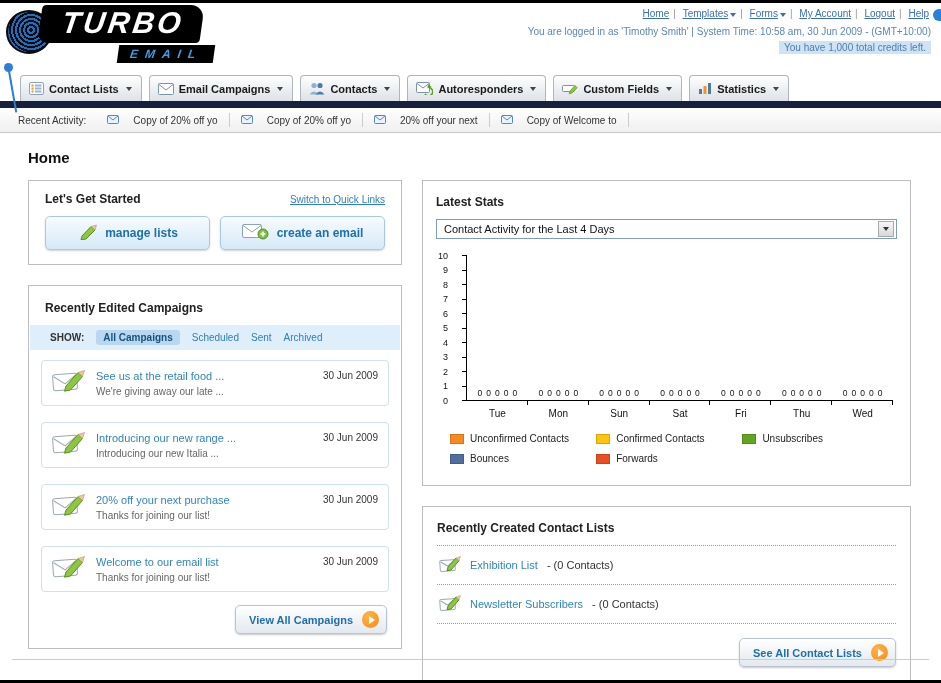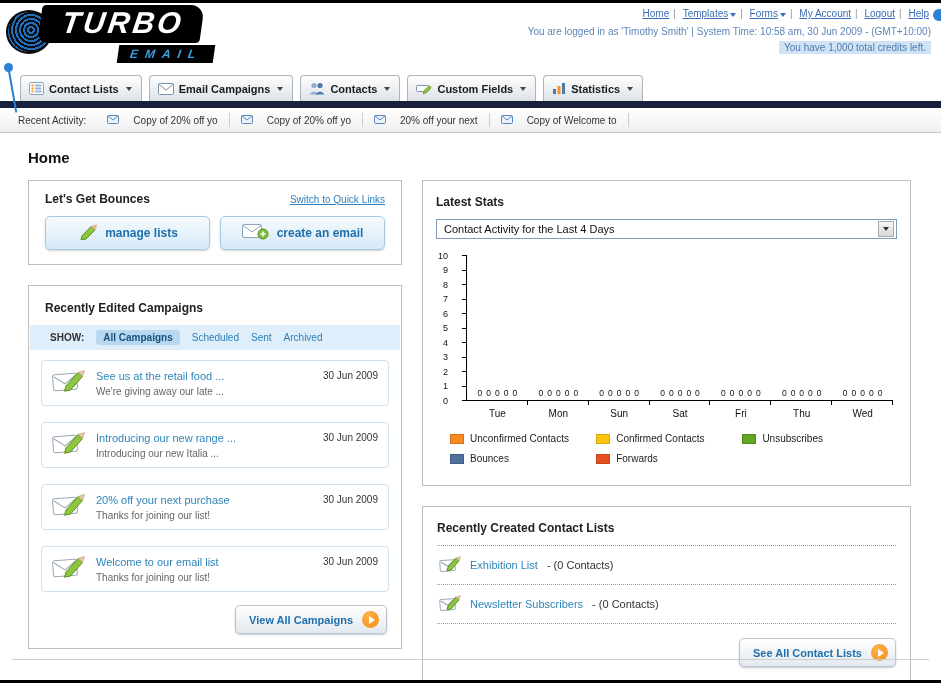--- a/index.html
+++ b/index.html
@@ -189,20 +189,32 @@
     <div class="tab">
       <span class="tab-icon">
           <svg width="16" height="13" viewBox="0 0 16 13">
             <circle cx="5" cy="3.5" r="2.6" fill="#8fb1d1"></circle>
             <path d="M0.5 12.5 Q5 6.5 9.5 12.5 Z" fill="#8fb1d1"></path>
             <circle cx="11" cy="3.5" r="2.6" fill="#4c7bab"></circle>
             <path d="M6.5 12.5 Q11 6.5 15.5 12.5 Z" fill="#4c7bab"></path>
           </svg>
         </span>
       <span>Contacts</span>
+      <span class="caret"></span>
+    </div>
+    <div class="tab">
+      <span class="tab-icon">
+          <svg width="17" height="13" viewBox="0 0 17 13">
+            <rect x="0.5" y="0.5" width="13" height="10" rx="1" fill="#fdfdfd" stroke="#7b93ab"></rect>
+            <path d="M1 1.5 L7 6 L13 1.5" fill="none" stroke="#7b93ab"></path>
+            <path d="M9 12 a4.2 4.2 0 1 0 3.5 -6.5" fill="none" stroke="#5aa321" stroke-width="1.6"></path>
+            <path d="M12 2.2 l3.6 2.6 l-4.2 1.4 Z" fill="#5aa321"></path>
+          </svg>
+        </span>
+      <span>Autoresponders</span>
       <span class="caret"></span>
     </div>
     <div class="tab">
       <span class="tab-icon">
           <svg width="16" height="13" viewBox="0 0 16 13">
             <rect x="0.5" y="3.5" width="12" height="6" rx="1" fill="#fff" stroke="#7b93ab"></rect>
             <path d="M8 9 L13 3.5 L15.2 5.7 L10 11 L7.2 11.8 Z" fill="#8dc63f" stroke="#5a8f1f" stroke-width="0.7"></path>
           </svg>
         </span>
       <span>Custom Fields</span>
@@ -256,21 +268,21 @@
 
   <div class="content">
     <div class="page-title">Home</div>
 
     <div class="columns">
 
       <div class="col-left">
 
         <div class="panel">
           <div class="gs-header">
-            <span class="panel-title">Let's Get Bounces</span>
+            <span class="panel-title">Let's Get Started</span>
             <span class="gs-link">Switch to Quick Links</span>
           </div>
           <div class="gs-buttons">
             <button class="gs-btn">
               <span><svg width="20" height="16" viewBox="0 0 20 16">
                     <path d="M5 12 L14 2.5 L18 6 L9 15 L4 15.8 Z" fill="#8dc63f" stroke="#5a8f1f"></path>
                     <path d="M14 2.5 L18 6 L19.5 1 Z" fill="#e7c9a1" stroke="#b9936a" stroke-width="0.6"></path>
                   </svg></span>
               <span>manage lists</span>
             </button>

